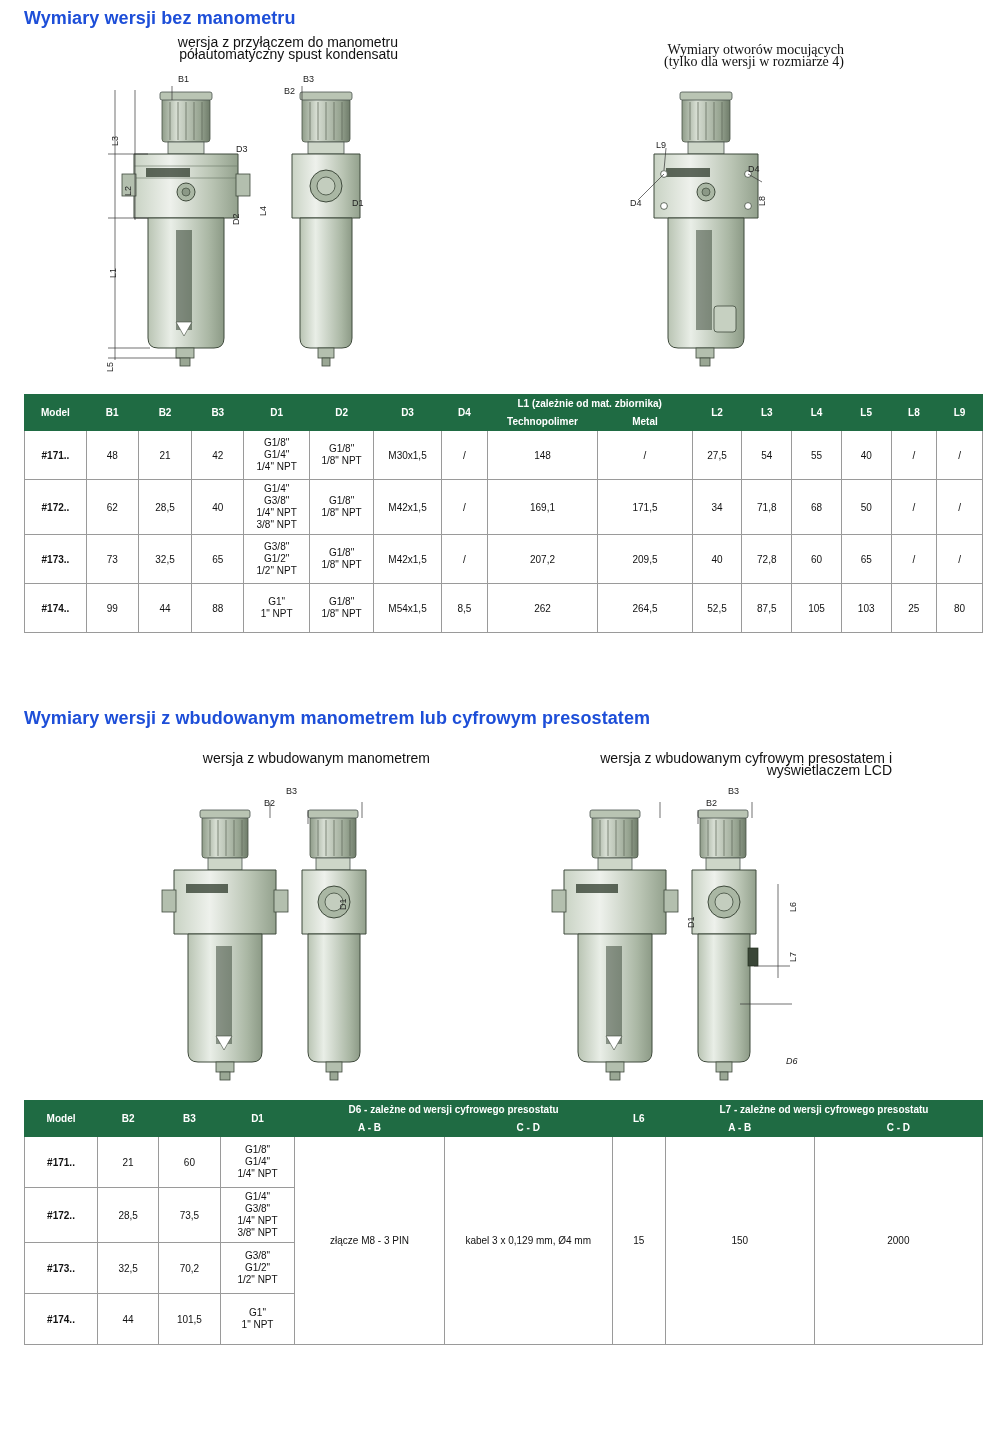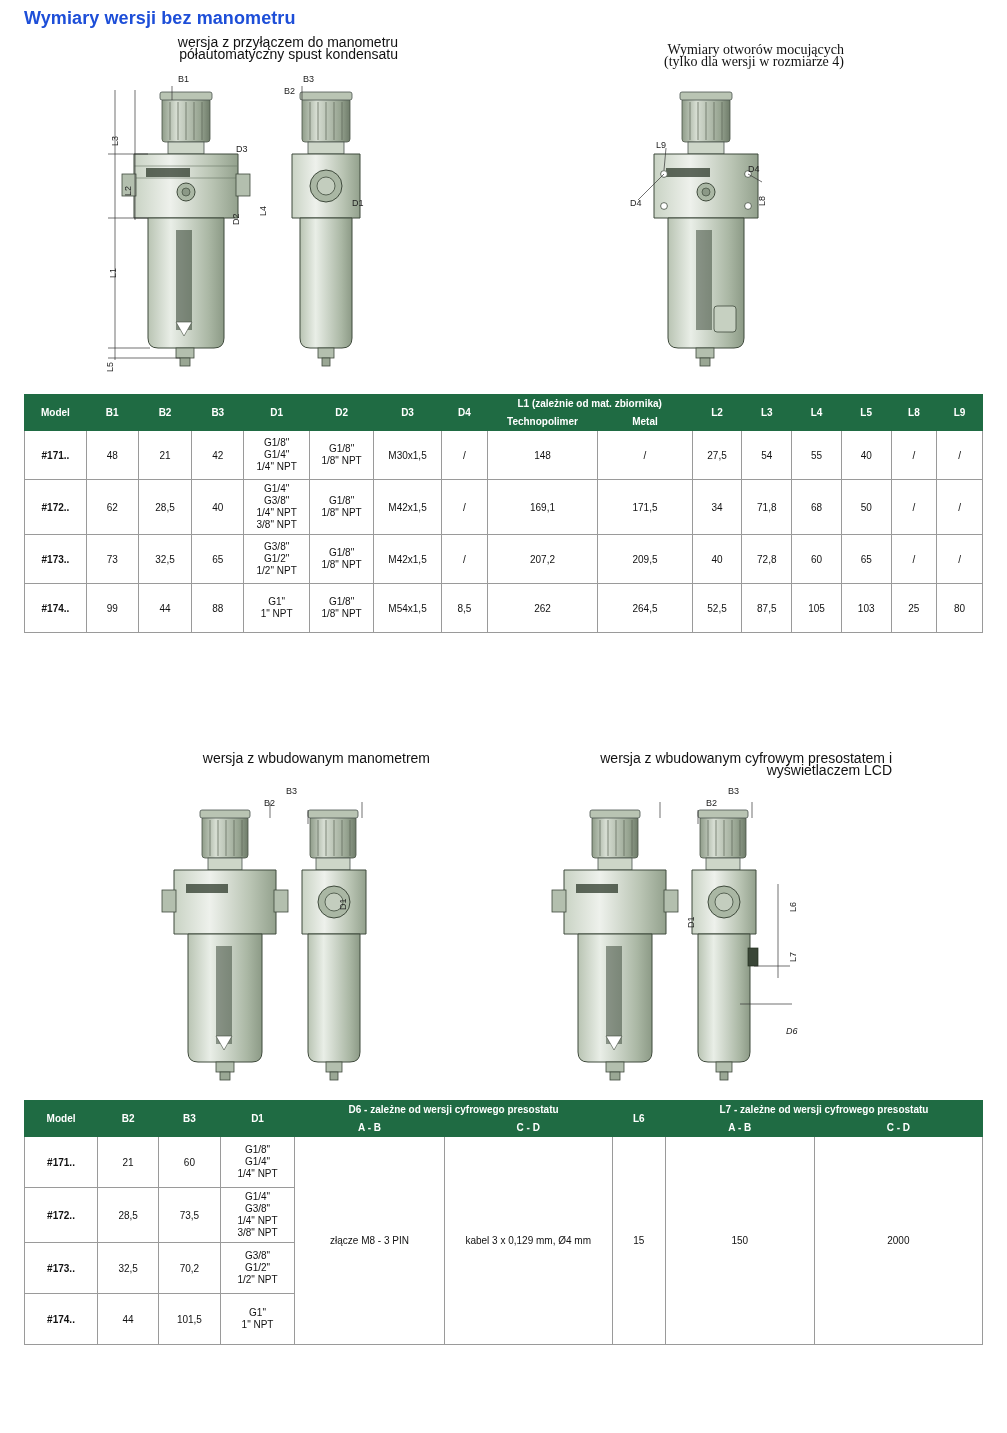--- a/index.html
+++ b/index.html
@@ -330,20 +330,21 @@
         <td>52,5</td>
         <td>87,5</td>
         <td>105</td>
         <td>103</td>
         <td>25</td>
         <td>80</td>
       </tr>
     </tbody>
   </table>
 
+  <div class="section-title" id="title-2">Wymiary wersji z wbudowanym manometrem lub cyfrowym presostatem</div>
 
   <div class="fig-caption" id="cap-3">wersja z wbudowanym manometrem</div>
   <div class="fig-caption" id="cap-4">wersja z wbudowanym cyfrowym presostatem i wyświetlaczem LCD</div>
 
   <svg class="device" style="left:150px; top:788px;" width="260" height="300" viewBox="0 0 260 300">
     <g>
       <rect x="52" y="28" width="46" height="42" rx="3" fill="url(#knobG)" stroke="#4a5446" stroke-width="0.8"></rect>
       <g stroke="#5c6657" stroke-width="0.7">
         <line x1="60" y1="32" x2="60" y2="68"></line>
           <line x1="68" y1="32" x2="68" y2="68"></line>
@@ -441,21 +442,21 @@
       <line x1="214" y1="178" x2="250" y2="178"></line>
       <line x1="200" y1="216" x2="252" y2="216"></line>
     </g>
   </svg>
 
   <div class="dim-label" style="left:728px; top:786px;">B3</div>
   <div class="dim-label" style="left:706px; top:798px;">B2</div>
   <div class="dim-label vert" style="left:686px; top:928px;">D1</div>
   <div class="dim-label vert" style="left:788px; top:912px;">L6</div>
   <div class="dim-label vert" style="left:788px; top:962px;">L7</div>
-  <div class="dim-label" style="left:786px; top:1026px;font-style:italic;">D6</div>
+  <div class="dim-label" style="left:786px; top:1056px;font-style:italic;">D6</div>
 
   <table id="table-2">
     <thead>
       <tr>
         <th rowspan="2" style="width:70px;">Model</th>
         <th rowspan="2" style="width:58px;">B2</th>
         <th rowspan="2" style="width:58px;">B3</th>
         <th rowspan="2" style="width:72px;">D1</th>
         <th colspan="2">D6 - zależne od wersji cyfrowego presostatu</th>
         <th rowspan="2" style="width:50px;">L6</th>

